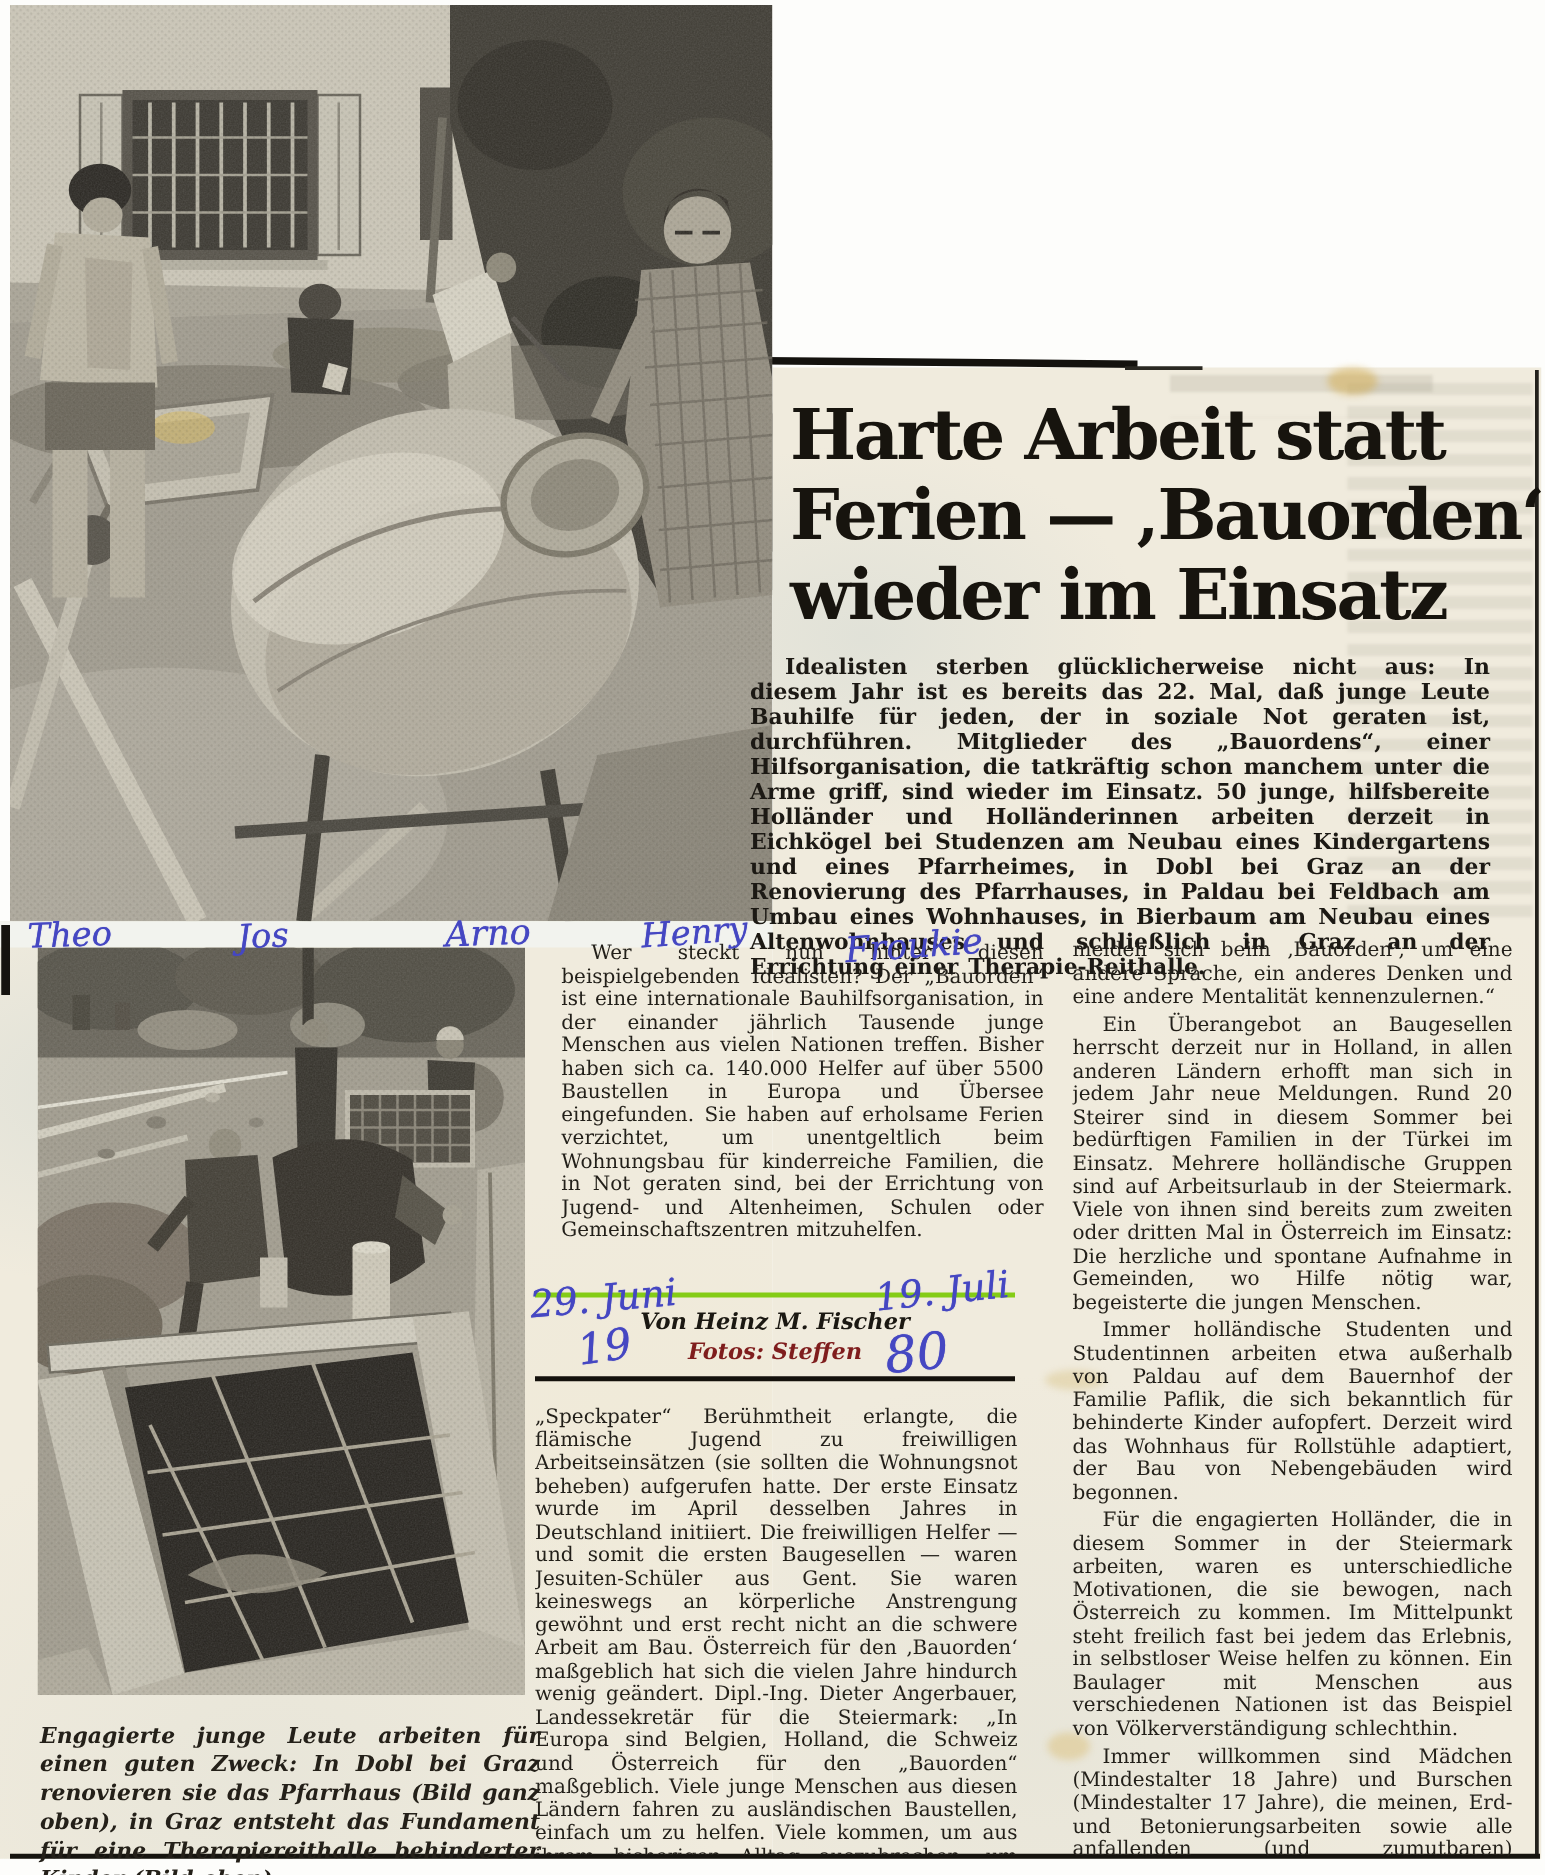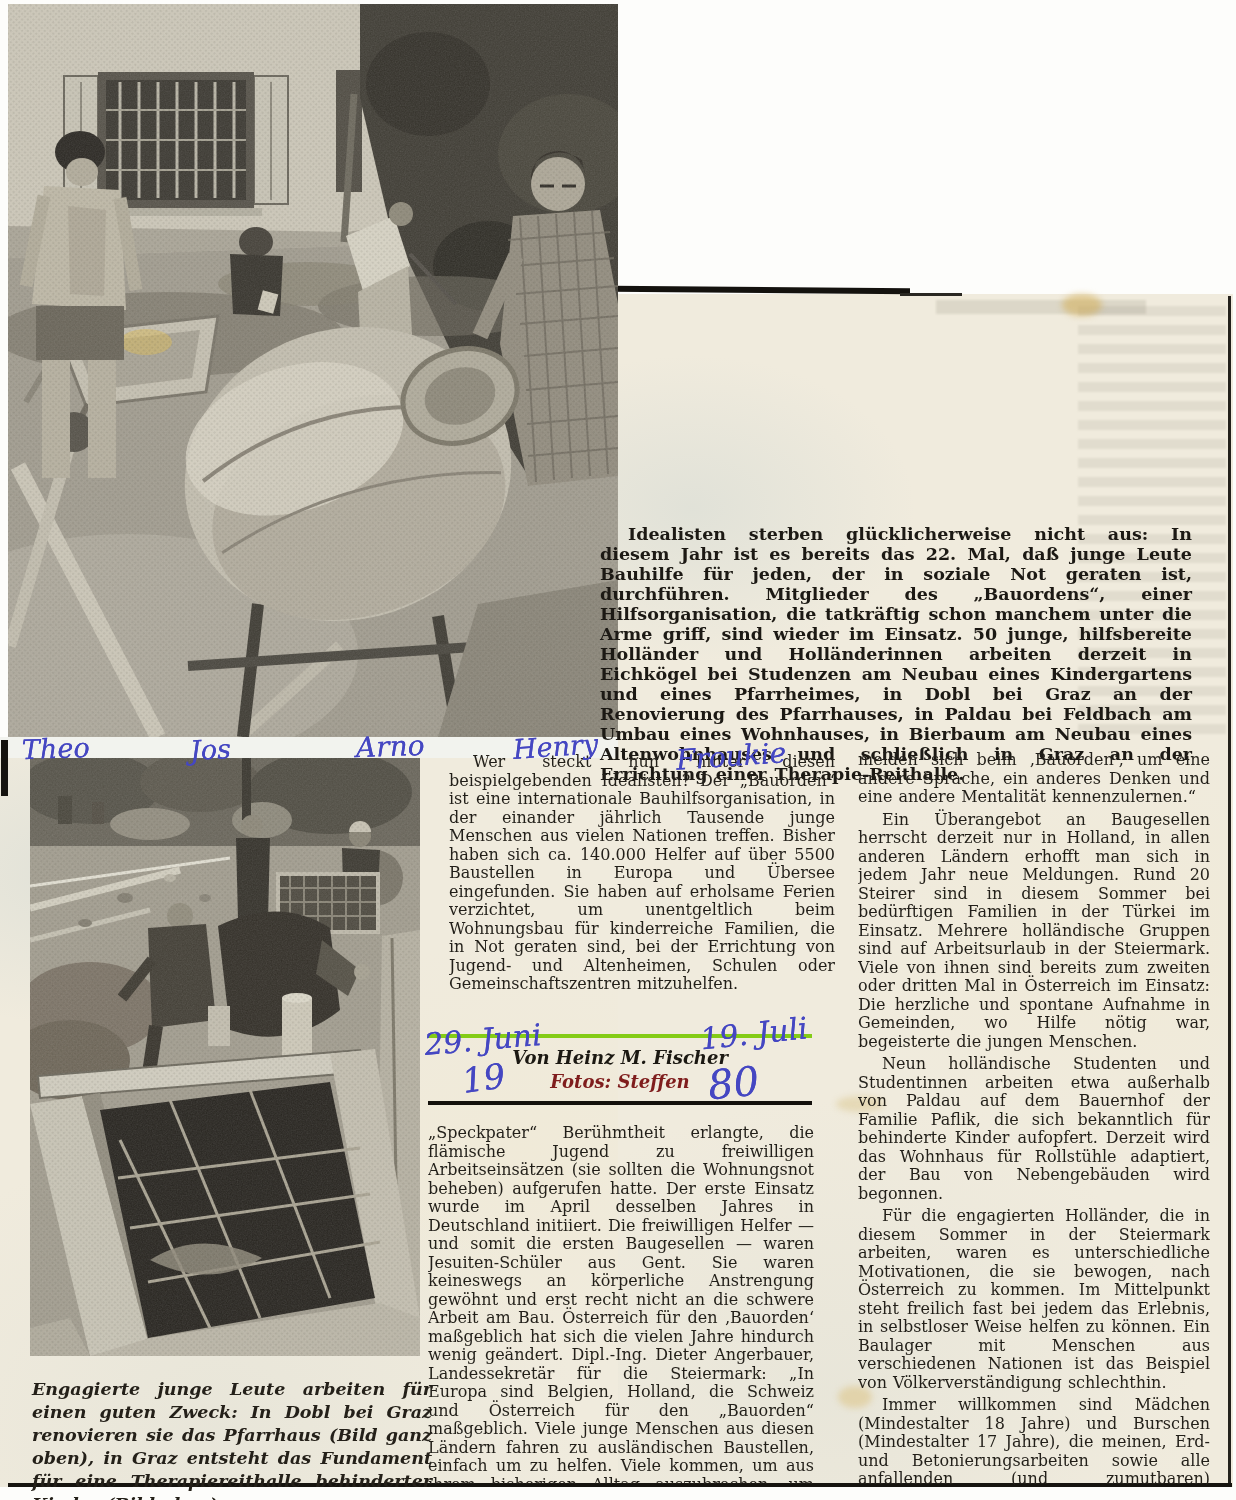--- a/index.html
+++ b/index.html
@@ -339,41 +339,44 @@
       <path d="M120 502 Q170 470 232 500 Q180 532 120 502" fill="#8f897a" opacity="0.85"></path>
       <path d="M60 598 L120 580 L350 545 L390 560 L390 598 Z" fill="#bcb7a8"></path>
       <path d="M0 598 L60 598 L40 560 L0 570 Z" fill="#b1ac9d"></path>
 
       <rect width="390" height="598" fill="url(#b-ht)"></rect>
       <rect width="390" height="598" filter="url(#b-grain)" opacity="0.5" fill="#888"></rect>
     </svg>
   </div>
 
   <div class="headline">
+    <div>Harte Arbeit statt</div>
+    <div>Ferien — ‚Bauorden‘</div>
+    <div>wieder im Einsatz</div>
   </div>
 
   <div class="lead">Idealisten sterben glücklicherweise nicht aus: In diesem Jahr ist es bereits das 22. Mal, daß junge Leute Bauhilfe für jeden, der in soziale Not geraten ist, durchführen. Mitglieder des „Bauordens“, einer Hilfsorganisation, die tatkräftig schon manchem unter die Arme griff, sind wieder im Einsatz. 50 junge, hilfsbereite Holländer und Holländerinnen arbeiten derzeit in Eichkögel bei Studenzen am Neubau eines Kindergartens und eines Pfarrheimes, in Dobl bei Graz an der Renovierung des Pfarrhauses, in Paldau bei Feldbach am Umbau eines Wohnhauses, in Bierbaum am Neubau eines Altenwohnhauses und schließlich in Graz an der Errichtung einer Therapie-Reithalle.</div>
 
   <div class="bodytext col1a">
     <p>Wer steckt nun hinter diesen beispielgebenden Idealisten? Der „Bauorden“ ist eine internationale Bauhilfsorganisation, in der einander jährlich Tausende junge Menschen aus vielen Nationen treffen. Bisher haben sich ca. 140.000 Helfer auf über 5500 Baustellen in Europa und Übersee eingefunden. Sie haben auf erholsame Ferien verzichtet, um unentgeltlich beim Wohnungsbau für kinderreiche Familien, die in Not geraten sind, bei der Errichtung von Jugend- und Altenheimen, Schulen oder Gemeinschaftszentren mitzuhelfen.</p>
   </div>
 
   <div class="bylinebox">
     <div class="l1">Von Heinz M. Fischer</div>
     <div class="l2">Fotos: Steffen</div>
   </div>
 
   <div class="bodytext col1b">
     <p class="noindent">„Speckpater“ Berühmtheit erlangte, die flämische Jugend zu freiwilligen Arbeitseinsätzen (sie sollten die Wohnungsnot beheben) aufgerufen hatte. Der erste Einsatz wurde im April desselben Jahres in Deutschland initiiert. Die freiwilligen Helfer — und somit die ersten Baugesellen — waren Jesuiten-Schüler aus Gent. Sie waren keineswegs an körperliche Anstrengung gewöhnt und erst recht nicht an die schwere Arbeit am Bau. Österreich für den ‚Bauorden‘ maßgeblich hat sich die vielen Jahre hindurch wenig geändert. Dipl.-Ing. Dieter Angerbauer, Landessekretär für die Steiermark: „In Europa sind Belgien, Holland, die Schweiz und Österreich für den „Bauorden“ maßgeblich. Viele junge Menschen aus diesen Ländern fahren zu ausländischen Baustellen, einfach um zu helfen. Viele kommen, um aus ihrem bisherigen Alltag auszubrechen, um einen Alternativ-‚Urlaub‘ zu starten. Und viele</p>
   </div>
 
   <div class="bodytext col2">
     <p class="noindent">melden sich beim ‚Bauorden‘, um eine andere Sprache, ein anderes Denken und eine andere Mentalität kennenzulernen.“</p>
     <p>Ein Überangebot an Baugesellen herrscht derzeit nur in Holland, in allen anderen Ländern erhofft man sich in jedem Jahr neue Meldungen. Rund 20 Steirer sind in diesem Sommer bei bedürftigen Familien in der Türkei im Einsatz. Mehrere holländische Gruppen sind auf Arbeitsurlaub in der Steiermark. Viele von ihnen sind bereits zum zweiten oder dritten Mal in Österreich im Einsatz: Die herzliche und spontane Aufnahme in Gemeinden, wo Hilfe nötig war, begeisterte die jungen Menschen.</p>
-    <p>Neun holländische Studenten und Studentinnen arbeiten etwa außerhalb von Paldau auf dem Bauernhof der Familie Paflik, die sich bekanntlich für behinderte Kinder aufopfert. Derzeit wird das Wohnhaus für Rollstühle adaptiert, der Bau von Nebengebäuden wird begonnen.</p>
+    <p>Immer holländische Studenten und Studentinnen arbeiten etwa außerhalb von Paldau auf dem Bauernhof der Familie Paflik, die sich bekanntlich für behinderte Kinder aufopfert. Derzeit wird das Wohnhaus für Rollstühle adaptiert, der Bau von Nebengebäuden wird begonnen.</p>
     <p>Für die engagierten Holländer, die in diesem Sommer in der Steiermark arbeiten, waren es unterschiedliche Motivationen, die sie bewogen, nach Österreich zu kommen. Im Mittelpunkt steht freilich fast bei jedem das Erlebnis, in selbstloser Weise helfen zu können. Ein Baulager mit Menschen aus verschiedenen Nationen ist das Beispiel von Völkerverständigung schlechthin.</p>
     <p>Immer willkommen sind Mädchen (Mindestalter 18 Jahre) und Burschen (Mindestalter 17 Jahre), die meinen, Erd- und Betonierungsarbeiten sowie alle anfallenden (und zumutbaren) Hilfsarbeiten durchführen zu können. Einsatzmöglichkeiten bestehen in Sommerlagern, in Alten- und Entwicklungshilfediensten oder bei Katastrophenfällen.</p>
   </div>
 
   <div class="caption">Engagierte junge Leute arbeiten für einen guten Zweck: In Dobl bei Graz renovieren sie das Pfarrhaus (Bild ganz oben), in Graz entsteht das Fundament für eine Therapiereithalle behinderter Kinder (Bild oben).</div>
 
   <div class="hand hw-theo">Theo</div>
   <div class="hand hw-jos">Jos</div>
   <div class="hand hw-arno">Arno</div>
   <div class="hand hw-henry">Henry</div>

